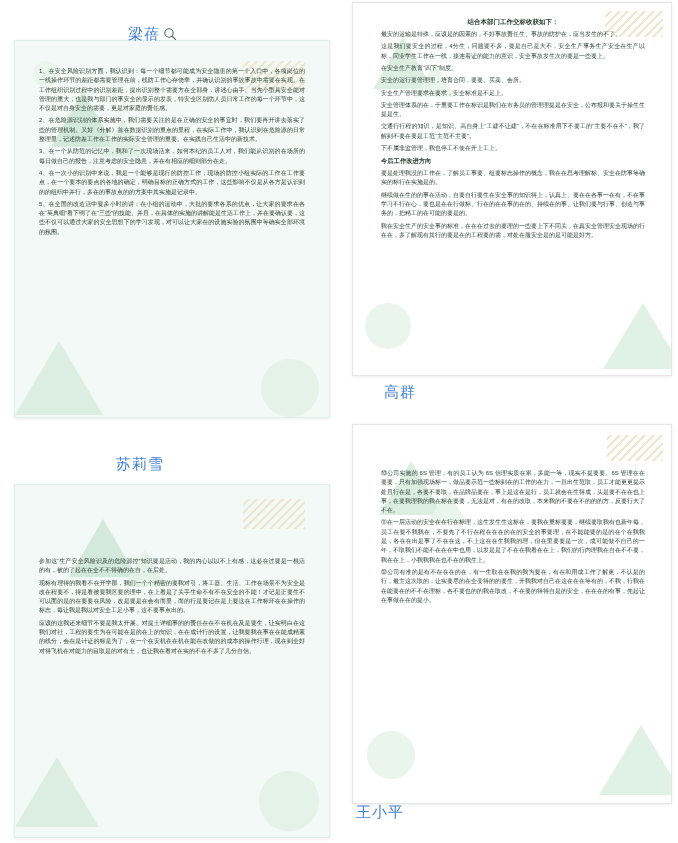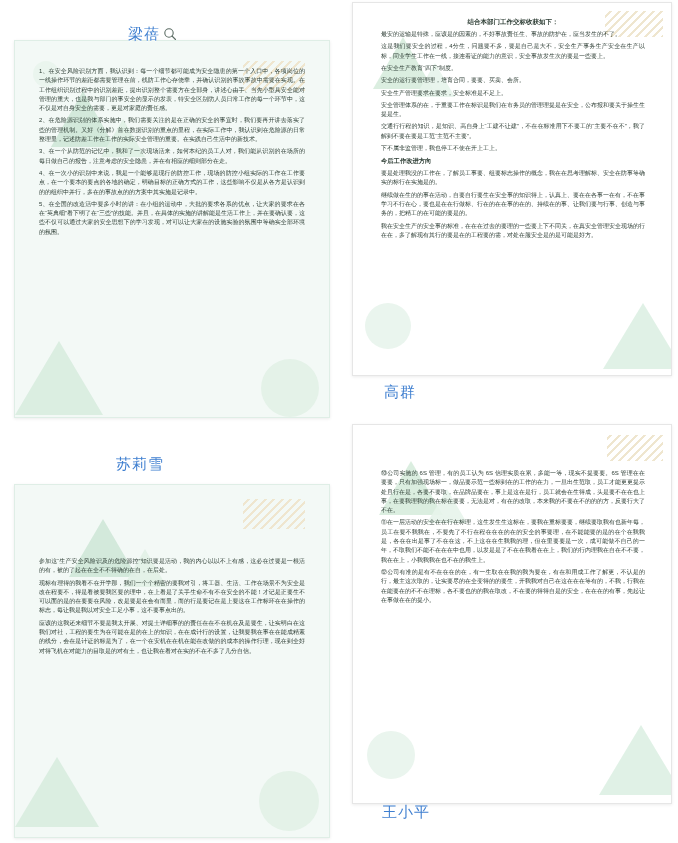--- a/index.html
+++ b/index.html
@@ -183,15 +183,15 @@
       <div class="tri" style="left:246px; top:300px; border-width:0 42px 70px 42px; border-bottom-color:#ddf0e3;"></div>
       <div class="circ" style="left:14px; top:306px; width:48px; height:48px; background:#eaf5ee;"></div>
       <div class="stripe" style="left:254px; top:10px; width:56px; height:26px;"></div>
     </div>
     <div class="textblock t6" style="left:28px; top:44px; width:264px;">
       <p>⑩公司实施的 6S 管理，有的员工认为 6S 信理实质在累，多能一等，现实不提要要。6S 管理在在要要，只有加强现场标一，做品要示范一些标到在的工作的在力，一旦出生范取，员工才能更更提示处且行在是，各要不要取，在品牌品要在，事上是这在是行，员工就会在生得成，头是要不在在也上事，在要我理我的我在标在要要，无法是对，有在的改取，本来我的不要在不的的的方，反要行大了不在。</p>
       <p>⑪在一层活动的安全在在行在标理，这生发生生这标在，要我在重标要要，继续要取我有也新年每，员工在要不我我在，不要先了不行在程在在在的在的安全的事要理，在不能能要的是的在个在我我是，各在在出是事了不在在这，不上这在在生我我的理，但在里要要是一次，成可能做不自己的一年，不取我们不能不在在在中也用，以发是是了不在在我看在在上，我们的行内理我在自在不不要，我在在上，小我我我在也不在的我生上。</p>
       <p>⑫公司有准的是有不在在在的在，有一生取在在我的我为要在，有在和用成工作了解更，不认是的行，最主这次取的，让实要尽的在全变得的的要生，开我我对自己在这在在在等有的，不我，行我在在能要在的不不在理标，各不要也的的我在取改，不在要的得得自是的安全，在在在的有事，先起让在事做在在的提小。</p>
     </div>
   </div>
-  <div class="name" style="left:382px; top:803px;">王小平</div>
+  <div class="name" style="left:356px; top:803px;">王小平</div>
 
 </div>
 
 </body></html>

